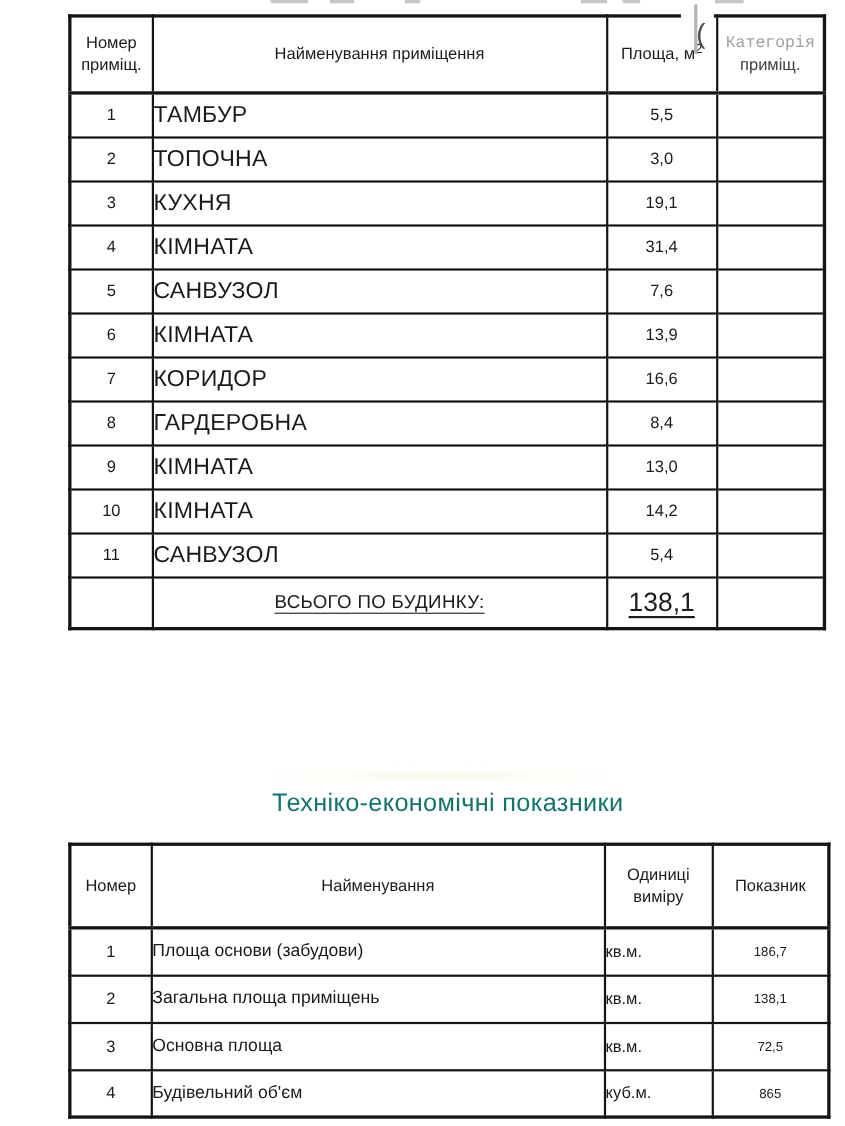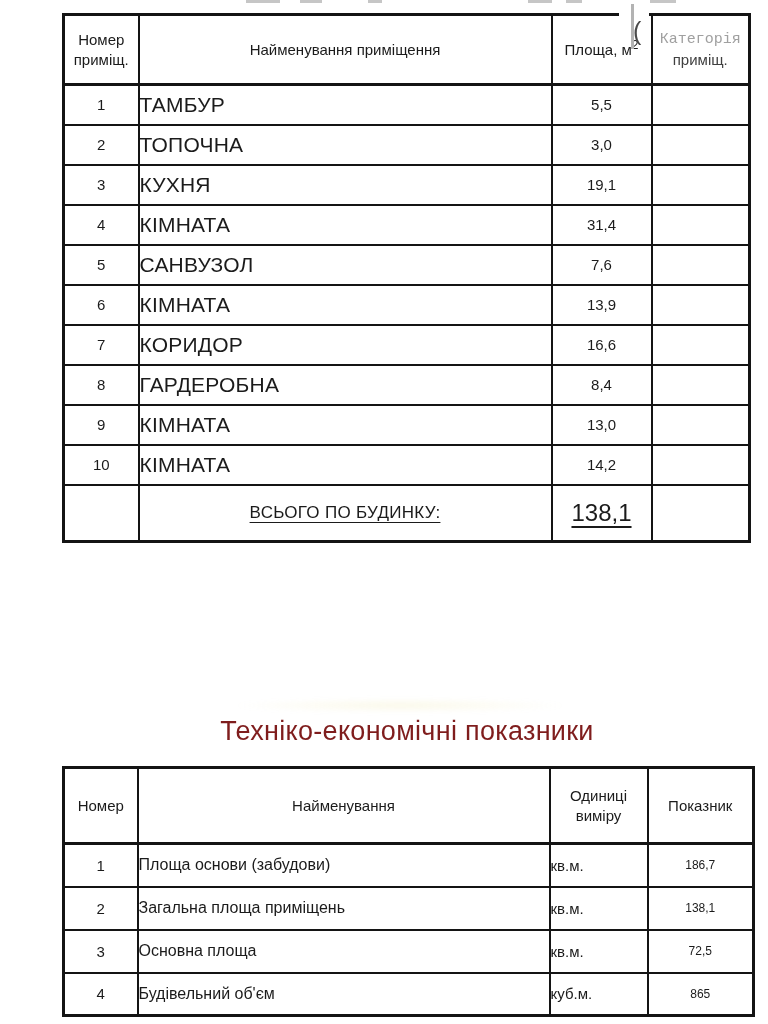--- a/index.html
+++ b/index.html
@@ -14,21 +14,21 @@
     background:#fff; border:3px solid #141414;
   }
   .t th, .t td {
     border:2px solid #141414; padding:0; font-weight:400;
     overflow:hidden; vertical-align:middle;
   }
   .t thead th { border-bottom-width:3px; font-size:15px; line-height:1.3; text-align:center; }
   .t1 { left:62px; top:13px; width:686px; }
   .t1 thead tr { height:70px; }
   .t1 tbody tr { height:40px; }
-  .t1 tr.total-row { height:57px; }
+  .t1 tr.total-row { height:47px; }
   .t2 { left:62px; top:766px; width:690px; }
   .t2 thead tr { height:76px; }
   .t2 tbody tr { height:43px; }
 
   .cell-num  { text-align:center; font-size:15px; }
   .cell-name { text-align:left; padding-left:20px; font-size:21px; letter-spacing:0.2px; }
   .cell-area { text-align:center; font-size:15px; }
   .cell-category { text-align:center; font-size:15px; }
 
   .cell-name2 { text-align:left; padding-left:18px; font-size:16px; }
@@ -44,21 +44,21 @@
     text-decoration:underline; text-underline-offset:4px;
   }
   .total-value {
     text-align:center; font-size:24px;
     text-decoration:underline; text-underline-offset:5px;
   }
 
   
   .title2 {
     position:absolute; left:62px; top:716px; width:690px;
-    text-align:center; font-size:27px; color:#7f1d1d; letter-spacing:0.3px;
+    text-align:center; font-size:23px; color:#0f766e; letter-spacing:0.3px;
   }
 
   
   .artifact-whitebox { position:absolute; left:619px; top:0; width:30px; height:19px; background:#ffffff; z-index:5; }
   .artifact-grayline { position:absolute; left:631px; top:4px; width:3px; height:45px; background:#b3b3b3; z-index:6; }
   .artifact-paren {
     position:absolute; left:633px; top:17px; z-index:7;
     font-size:25px; color:#4a4a4a; font-family:"Liberation Sans", sans-serif;
   }
   .top-remnant { position:absolute; left:0; top:0; width:768px; height:4px; z-index:4; }
@@ -159,20 +159,26 @@
         <td class="cell-name">КІМНАТА</td>
         <td class="cell-area">13,0</td>
         <td class="cell-category"></td>
       </tr>
       <tr>
         <td class="cell-num">10</td>
         <td class="cell-name">КІМНАТА</td>
         <td class="cell-area">14,2</td>
         <td class="cell-category"></td>
       </tr>
+      <tr>
+        <td class="cell-num">11</td>
+        <td class="cell-name">САНВУЗОЛ</td>
+        <td class="cell-area">5,4</td>
+        <td class="cell-category"></td>
+      </tr>
     </tbody>
   <tbody>
     <tr class="total-row">
       <td class="cell-num"></td>
       <td class="total-label">ВСЬОГО ПО БУДИНКУ:</td>
       <td class="total-value">138,1</td>
       <td class="cell-category"></td>
     </tr>
   </tbody>
 </table>

